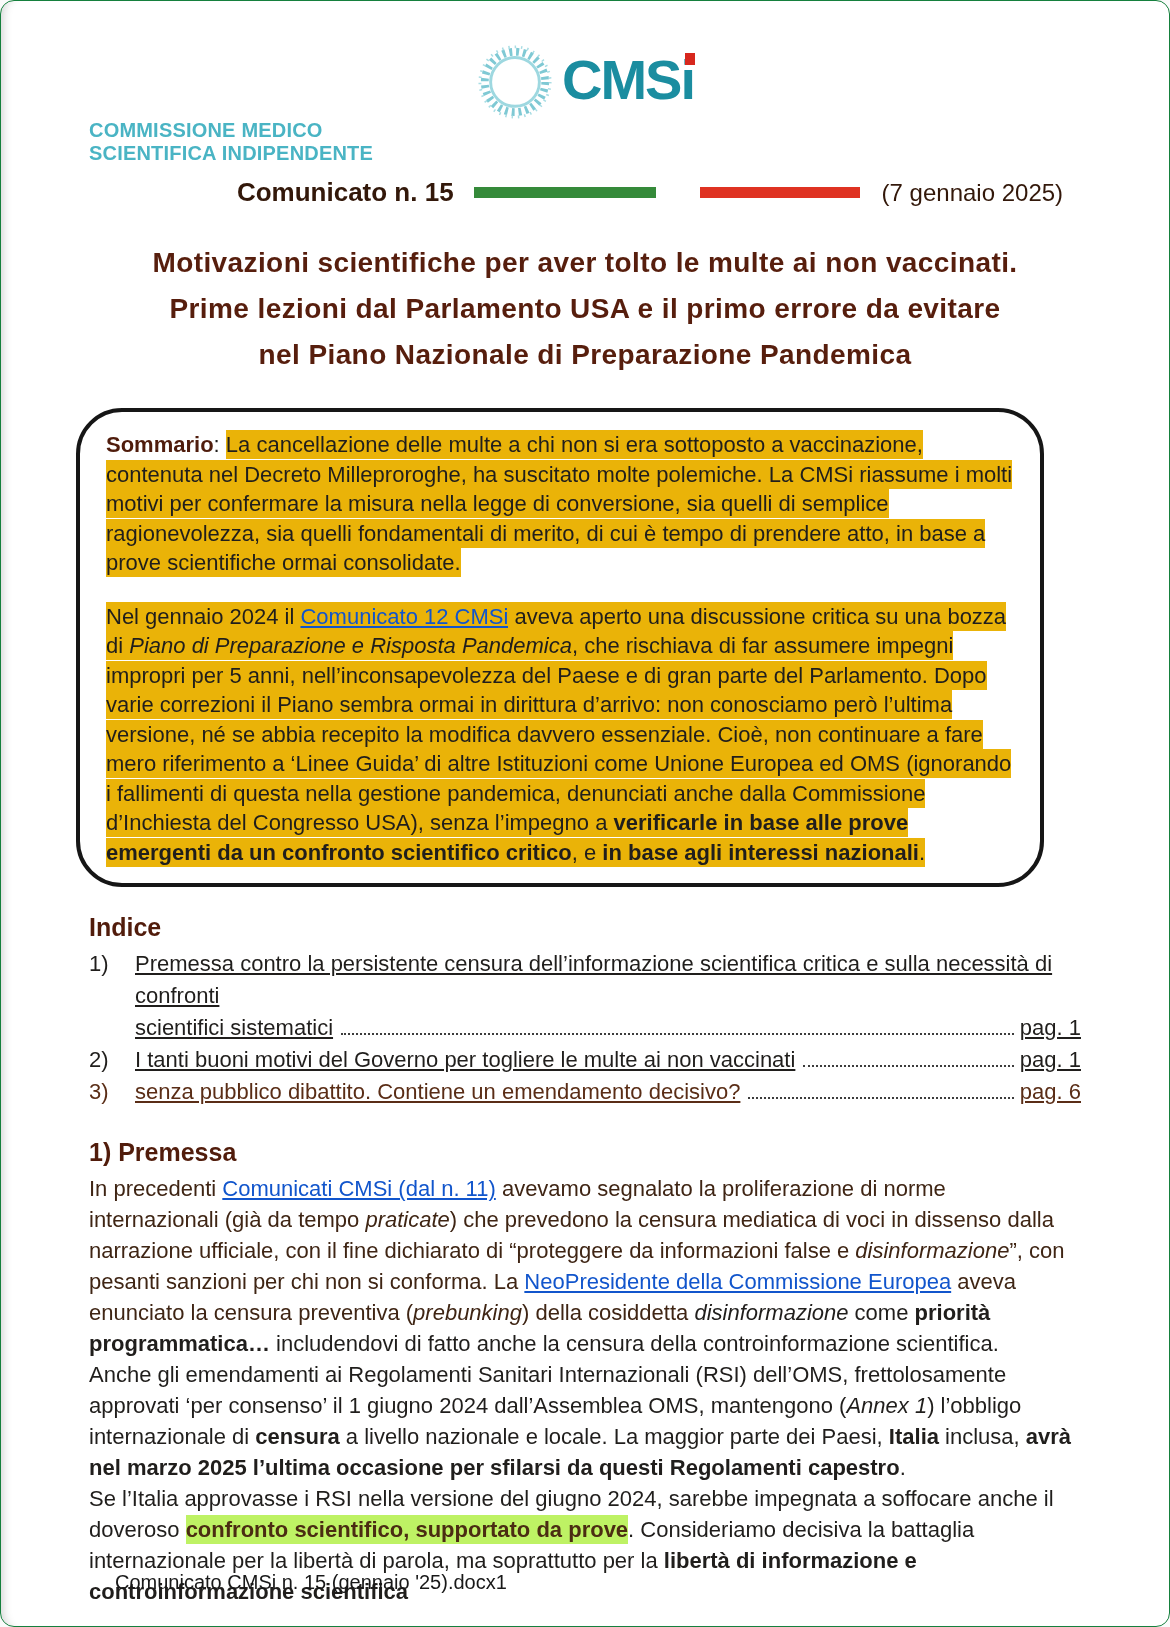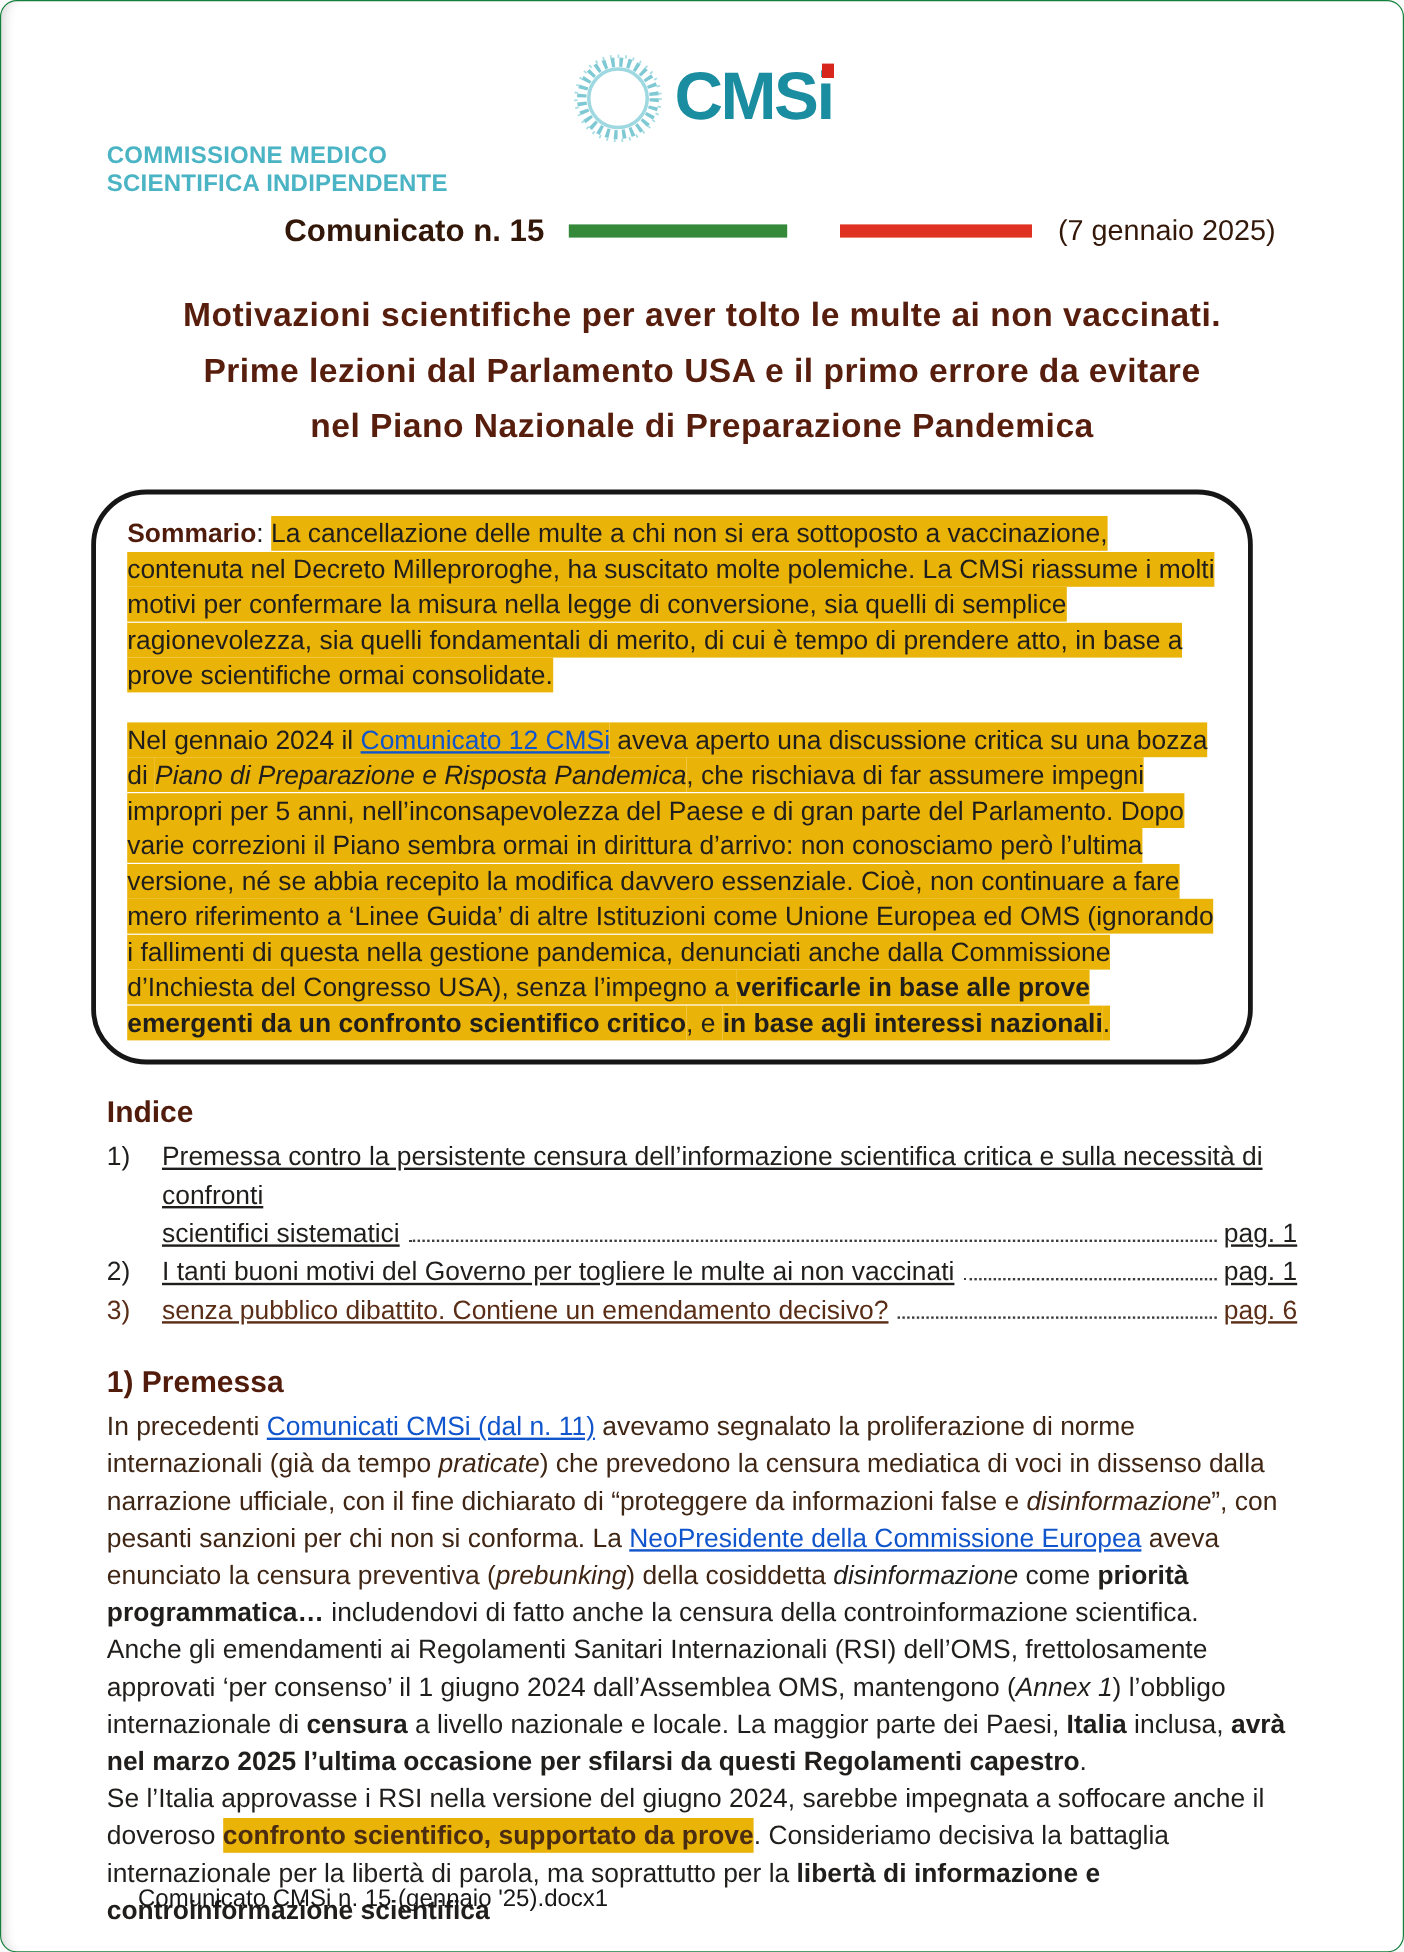--- a/index.html
+++ b/index.html
@@ -42,21 +42,21 @@
   .para{font-size:22px;line-height:31px;margin:0;}
   #sections h2.sec{margin-top:30px;}
   
   .s-label{font-weight:bold;color:#4f1c0c;}
   .s-hl{background:#eab308;padding:2px 0;}
   .s-b{font-weight:bold;}
   .s-i{font-style:italic;}
   .s-link{color:#1155cc;text-decoration:underline;cursor:pointer;}
   .s-brown{color:#3f2514;}
   .s-maroon{color:#511c0b;font-weight:bold;}
-  .s-hlb{background:#eab308;padding:2px 0;font-weight:bold;color:#4a2c12;}
+  .s-hlb{background:#bef264;padding:2px 0;font-weight:bold;color:#4a2c12;}
   
   footer{position:absolute;left:114px;right:150px;bottom:32px;display:flex;
     justify-content:flex-start;font-size:20px;color:#181818;}
 </style>
 </head>
 <body>
 
 <div class="page">
 
   <header>

